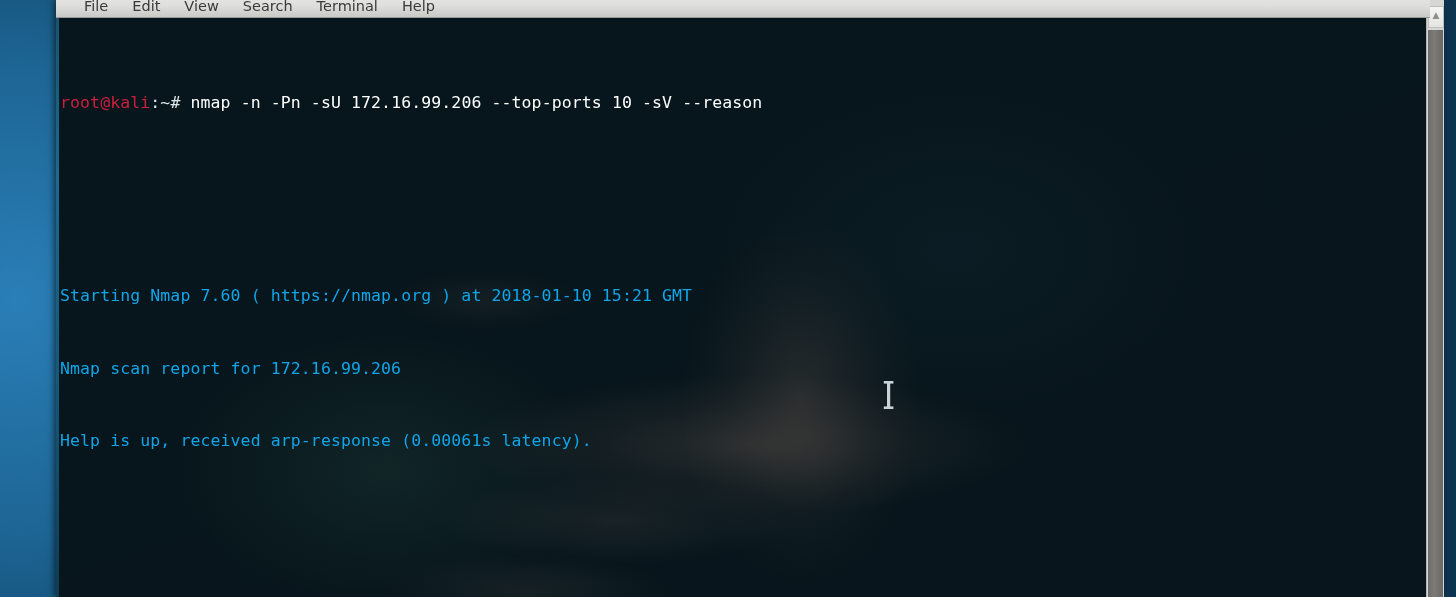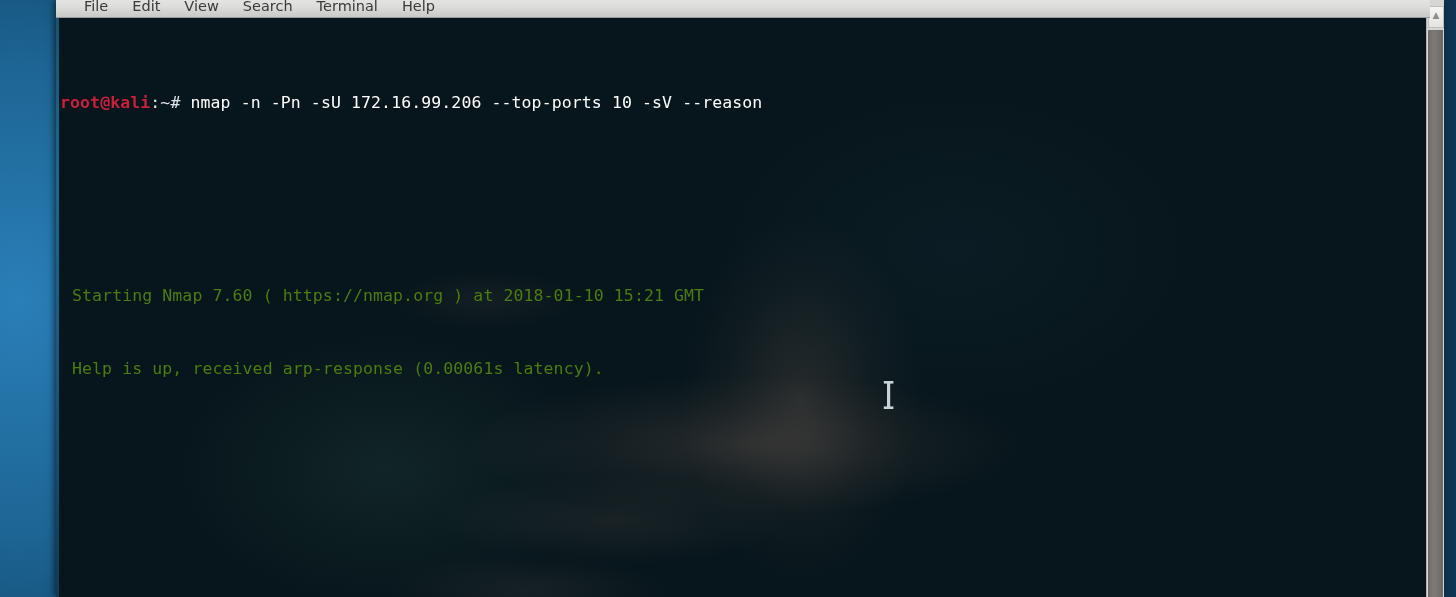--- a/index.html
+++ b/index.html
@@ -147,24 +147,24 @@
     z-index: 5;
     letter-spacing: 0.1px;
   }
   .line {
     height: 24.2px;
     white-space: pre;
     overflow: hidden;
   }
   .blank { height: 24.2px; }
 
-  .c-prompt-user { color: #cc1f3d; font-weight: bold; }
+  .c-prompt-user { color: #cc1f3d; font-weight: normal; }
   .c-prompt-path { color: #dfe4e6; }
   .c-cmd        { color: #ffffff; text-align: right; }
-  .c-text       { color: #4d7c0f; padding-left: 12px; }
+  .c-text       { color: #0ea5e9; }
 
   
   #mouse-cursor {
     position: absolute;
     left: 826px;
     top: 380px;
     width: 14px;
     height: 30px;
     z-index: 20;
     pointer-events: none;
@@ -198,20 +198,21 @@
       <div id="scroll-thumb"></div>
     </div>
 
     <div id="term-body">
 
       <div class="line"><span class="c-prompt-user">root@kali</span><span class="c-prompt-path">:~#</span><span class="c-cmd"> </span><span class="c-cmd">nmap -n -Pn -sU 172.16.99.206 --top-ports 10 -sV --reason</span></div>
 
       <div class="blank"></div>
 
       <div class="line c-text">Starting Nmap 7.60 ( https://nmap.org ) at 2018-01-10 15:21 GMT</div>
+      <div class="line c-text">Nmap scan report for 172.16.99.206</div>
       <div class="line c-text">Help is up, received arp-response (0.00061s latency).</div>
 
       <div class="blank"></div>
 
       
 
       
       
       
       

